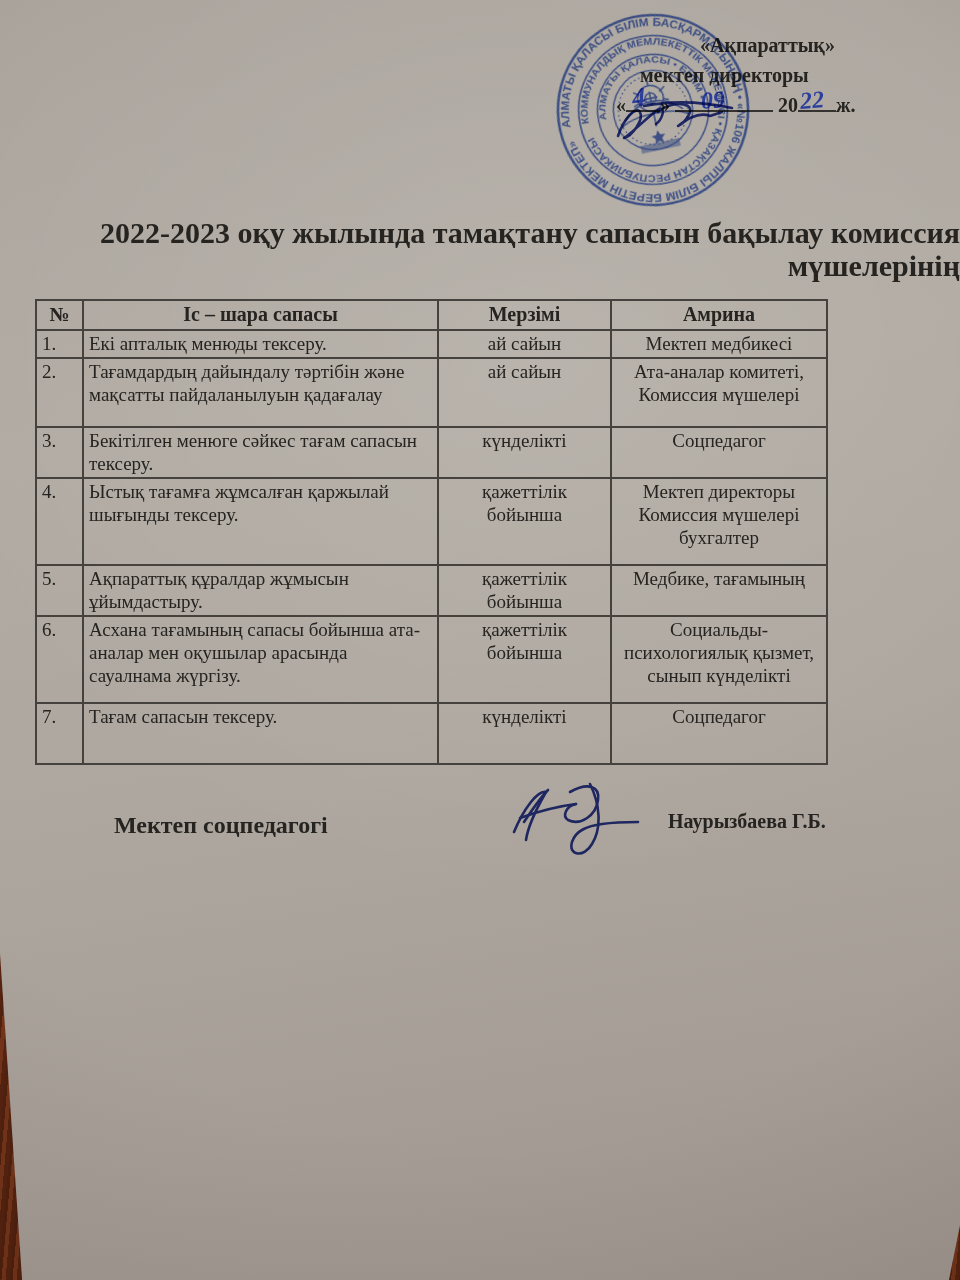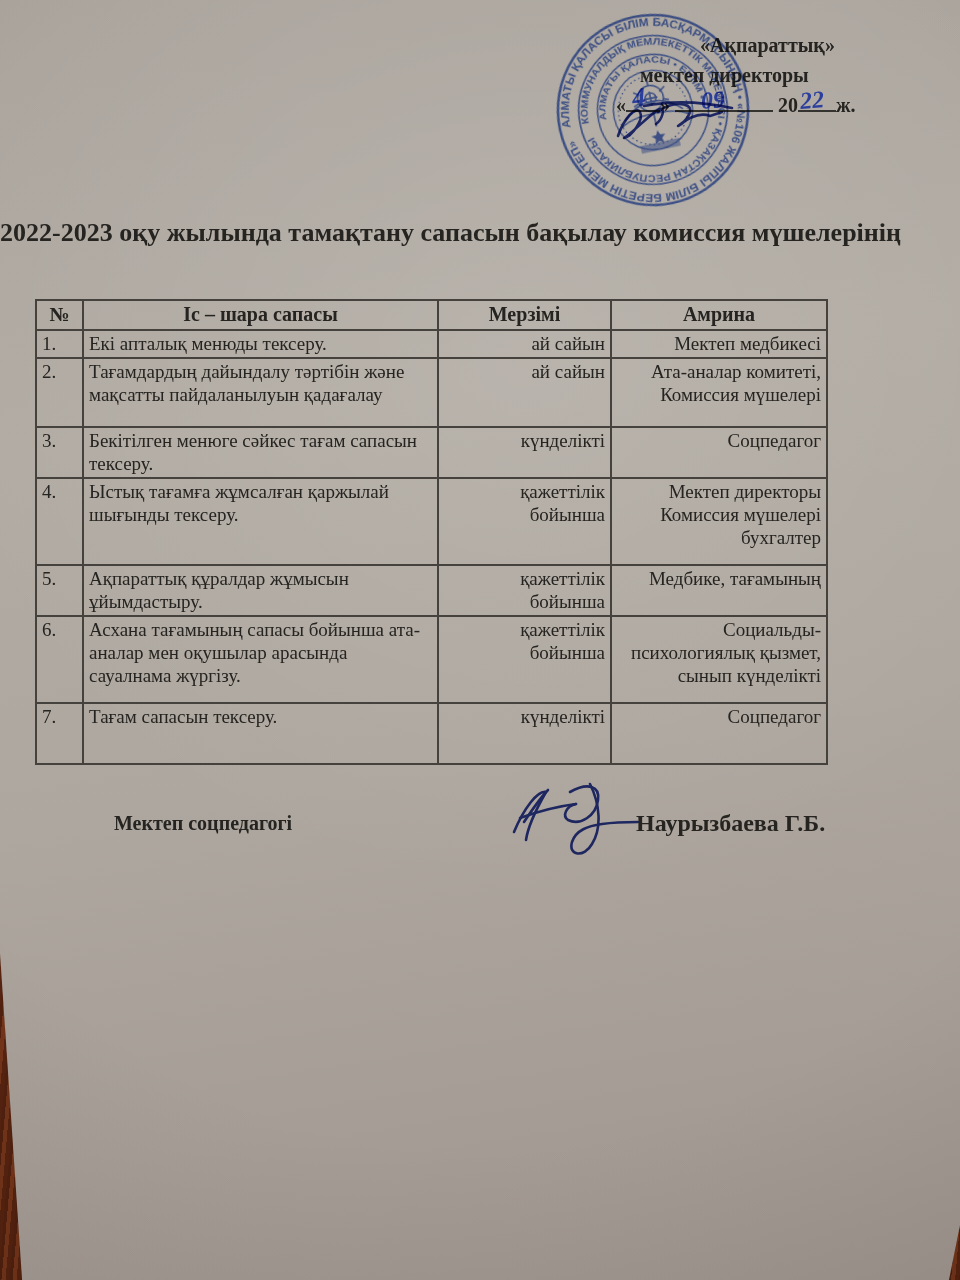--- a/index.html
+++ b/index.html
@@ -36,33 +36,33 @@
   
   .stamp{position:absolute;left:554px;top:4px;width:198px;height:212px;mix-blend-mode:multiply;filter:blur(0.3px);transform:rotate(-12deg);opacity:0.88;}
   .stamp svg{width:100%;height:100%;}
   .stamp text{font-family:"Liberation Sans","DejaVu Sans",sans-serif;font-weight:bold;fill:#3f62c6;}
   
   .sig{position:absolute;mix-blend-mode:multiply;}
   .sig path{fill:none;stroke:#2c3b9a;stroke-width:2.6;stroke-linecap:round;stroke-linejoin:round;}
   .sig-director{left:604px;top:96px;width:170px;height:56px;}
   .sig-footer{left:498px;top:770px;width:160px;height:105px;}
   
-  .title{position:absolute;left:0;top:216px;width:960px;text-align:left;font-weight:bold;font-size:26px;line-height:33px;}
+  .title{position:absolute;left:0;top:216px;width:960px;text-align:right;font-weight:bold;font-size:30px;line-height:33px;}
   
   table.doc{position:absolute;left:35px;top:299px;width:791px;border-collapse:collapse;table-layout:fixed;font-size:19px;line-height:23px;}
   table.doc td,table.doc th{border:2px solid #45423d;vertical-align:top;padding:1px 5px 2px 5px;font-weight:normal;}
   table.doc th{font-weight:bold;text-align:center;font-size:20px;padding-top:2px;}
   td.c-num{padding-left:7px;}
   td.c-content{padding-left:10px;}
-  td.c-term,td.c-resp{text-align:right;}
+  td.c-term,td.c-resp{text-align:center;}
   tr.h-head{height:30px;} tr.r1{height:25px;} tr.r2{height:69px;} tr.r3{height:47px;}
   tr.r4{height:87px;} tr.r5{height:48px;} tr.r6{height:87px;} tr.r7{height:61px;}
   
-  .footer-label{position:absolute;left:114px;top:812px;font-weight:bold;font-size:20px;}
-  .footer-name{position:absolute;left:636px;top:810px;font-weight:bold;font-size:24px;}
+  .footer-label{position:absolute;left:114px;top:812px;font-weight:bold;font-size:24px;}
+  .footer-name{position:absolute;left:668px;top:810px;font-weight:bold;font-size:20px;}
 </style>
 </head>
 <body>
 
 <div class="paper">
 
   <div class="approval">
     <div class="appr-l1">«Ақпараттық»</div>
     <div class="appr-l3">мектеп директоры</div>
     <div class="appr-l5"><span>«</span><span class="blank blank-day"><span class="ink hw-day">4</span></span><span>»</span> <span class="blank blank-month"><span class="ink hw-month">09</span></span> <span>20</span><span class="blank blank-year"><span class="ink hw-year">22</span></span><span>ж.</span></div>

